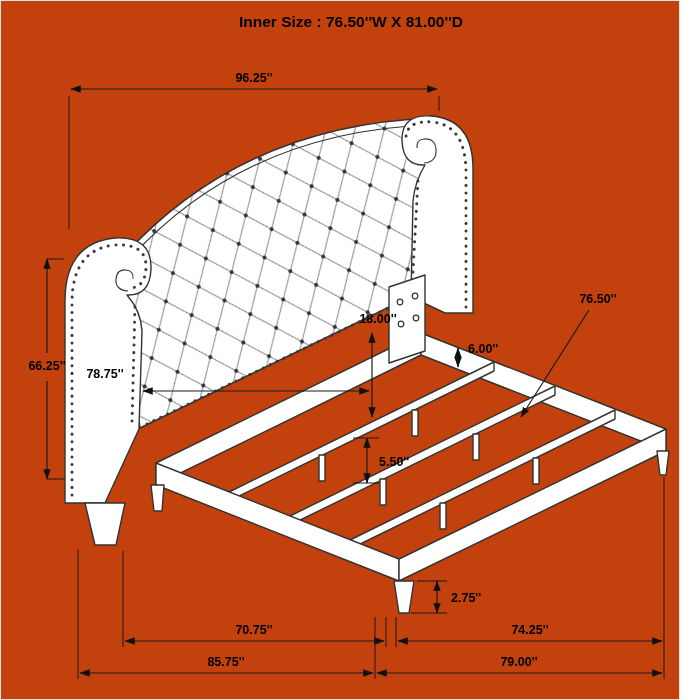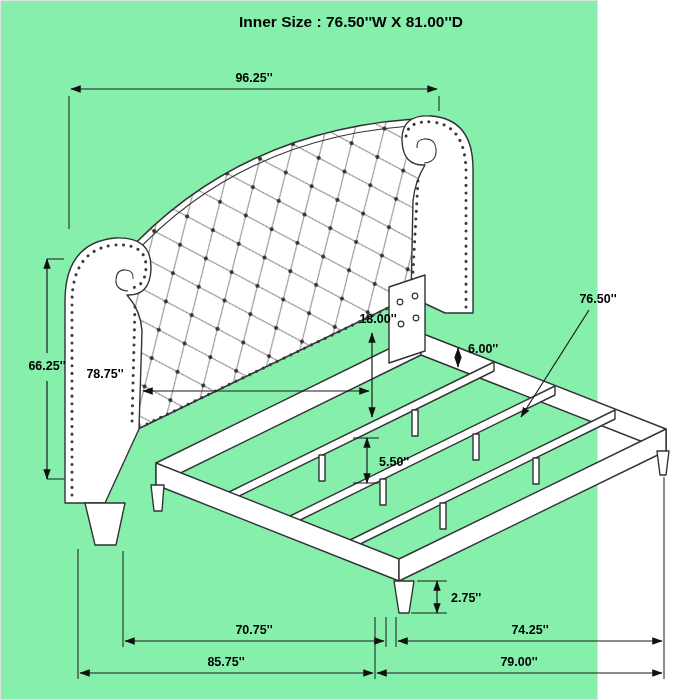--- a/index.html
+++ b/index.html
@@ -1,18 +1,18 @@
 <!DOCTYPE html>
 <html><head>
 <meta charset="utf-8">
 <style>
   *{margin:0;padding:0;box-sizing:border-box}
   html,body{background:#fff}
   body{width:700px;height:700px;font-family:"Liberation Sans",sans-serif}
-  .canvas{position:relative;width:598px;height:700px;border:1px solid #e3e3e3;background:#86efac}
+  .canvas{position:relative;width:680px;height:700px;border:1px solid #e3e3e3;background:#c2410c}
   svg{display:block}
   .draw{fill:#fff;stroke:#333;stroke-width:1.4;stroke-linejoin:round}
   .ln{stroke:#333;stroke-width:1.1;fill:none}
   .dim{stroke:#1a1a1a;stroke-width:1.2;fill:none}
   .ext{stroke:#1a1a1a;stroke-width:1;fill:none}
   .dimlabel{font-size:12.5px;font-weight:700;fill:#000}
   .title{font-size:15.5px;font-weight:700;fill:#000}
   .nail{stroke:#3a3a3a;stroke-width:3;stroke-linecap:round;stroke-dasharray:0.1 7.5;fill:none}
   .hole{fill:#fff;stroke:#333;stroke-width:1.2}
 </style>

